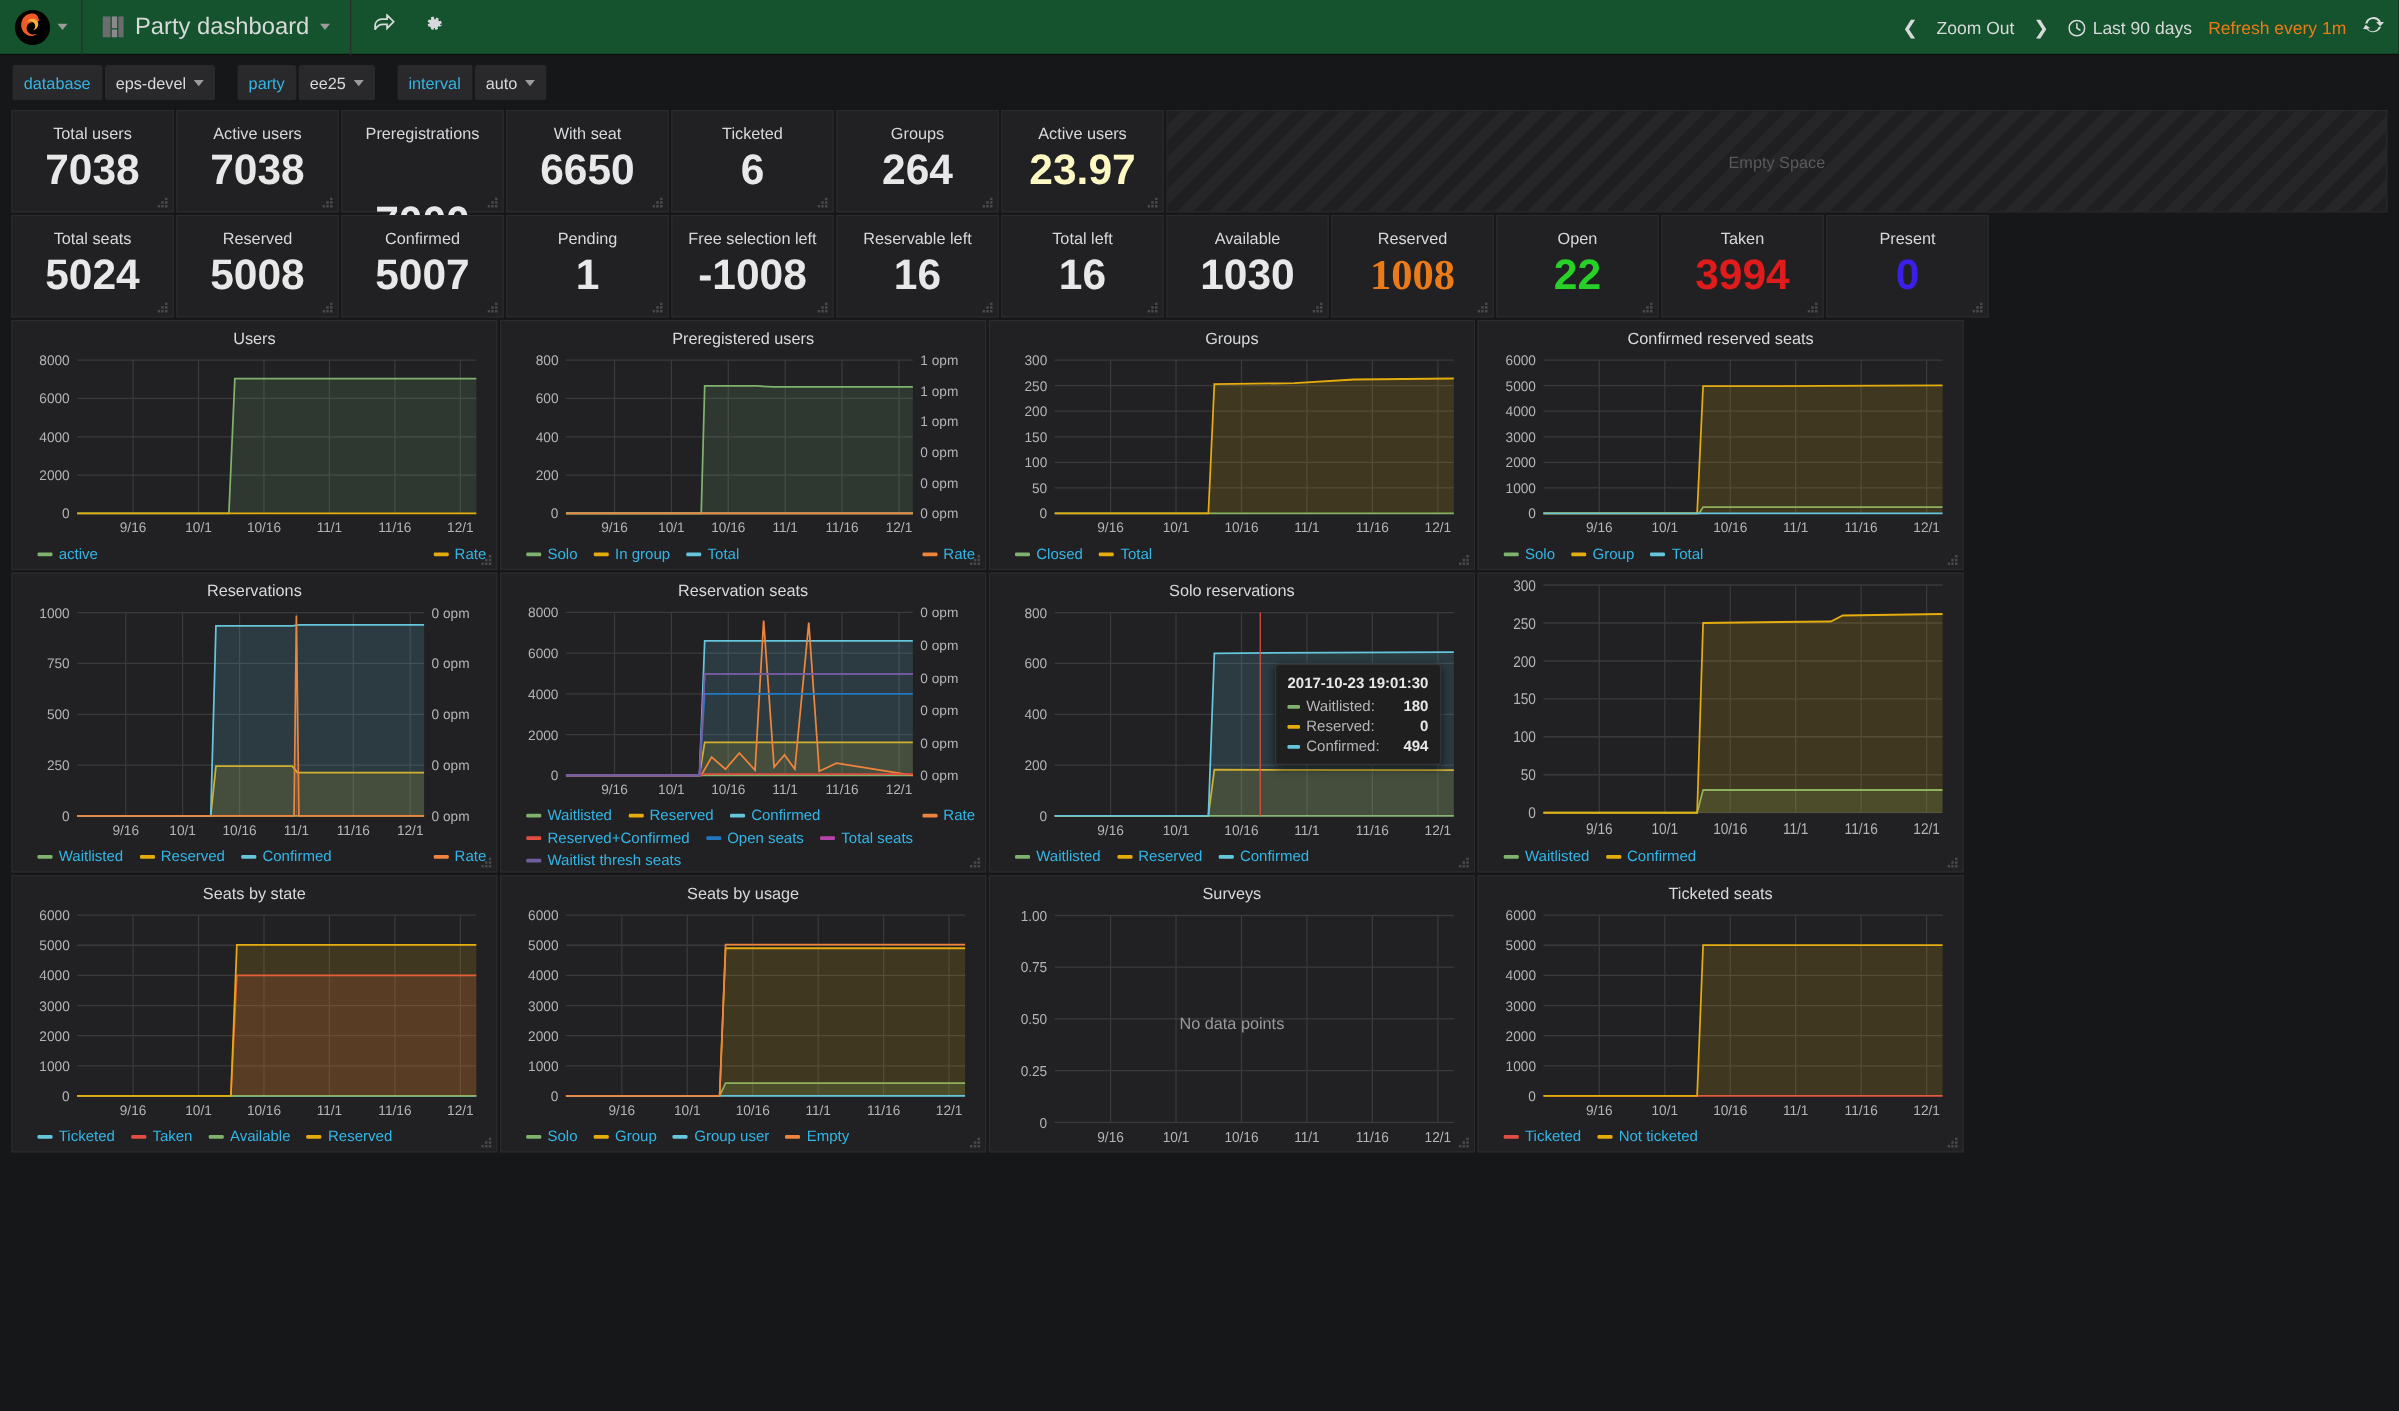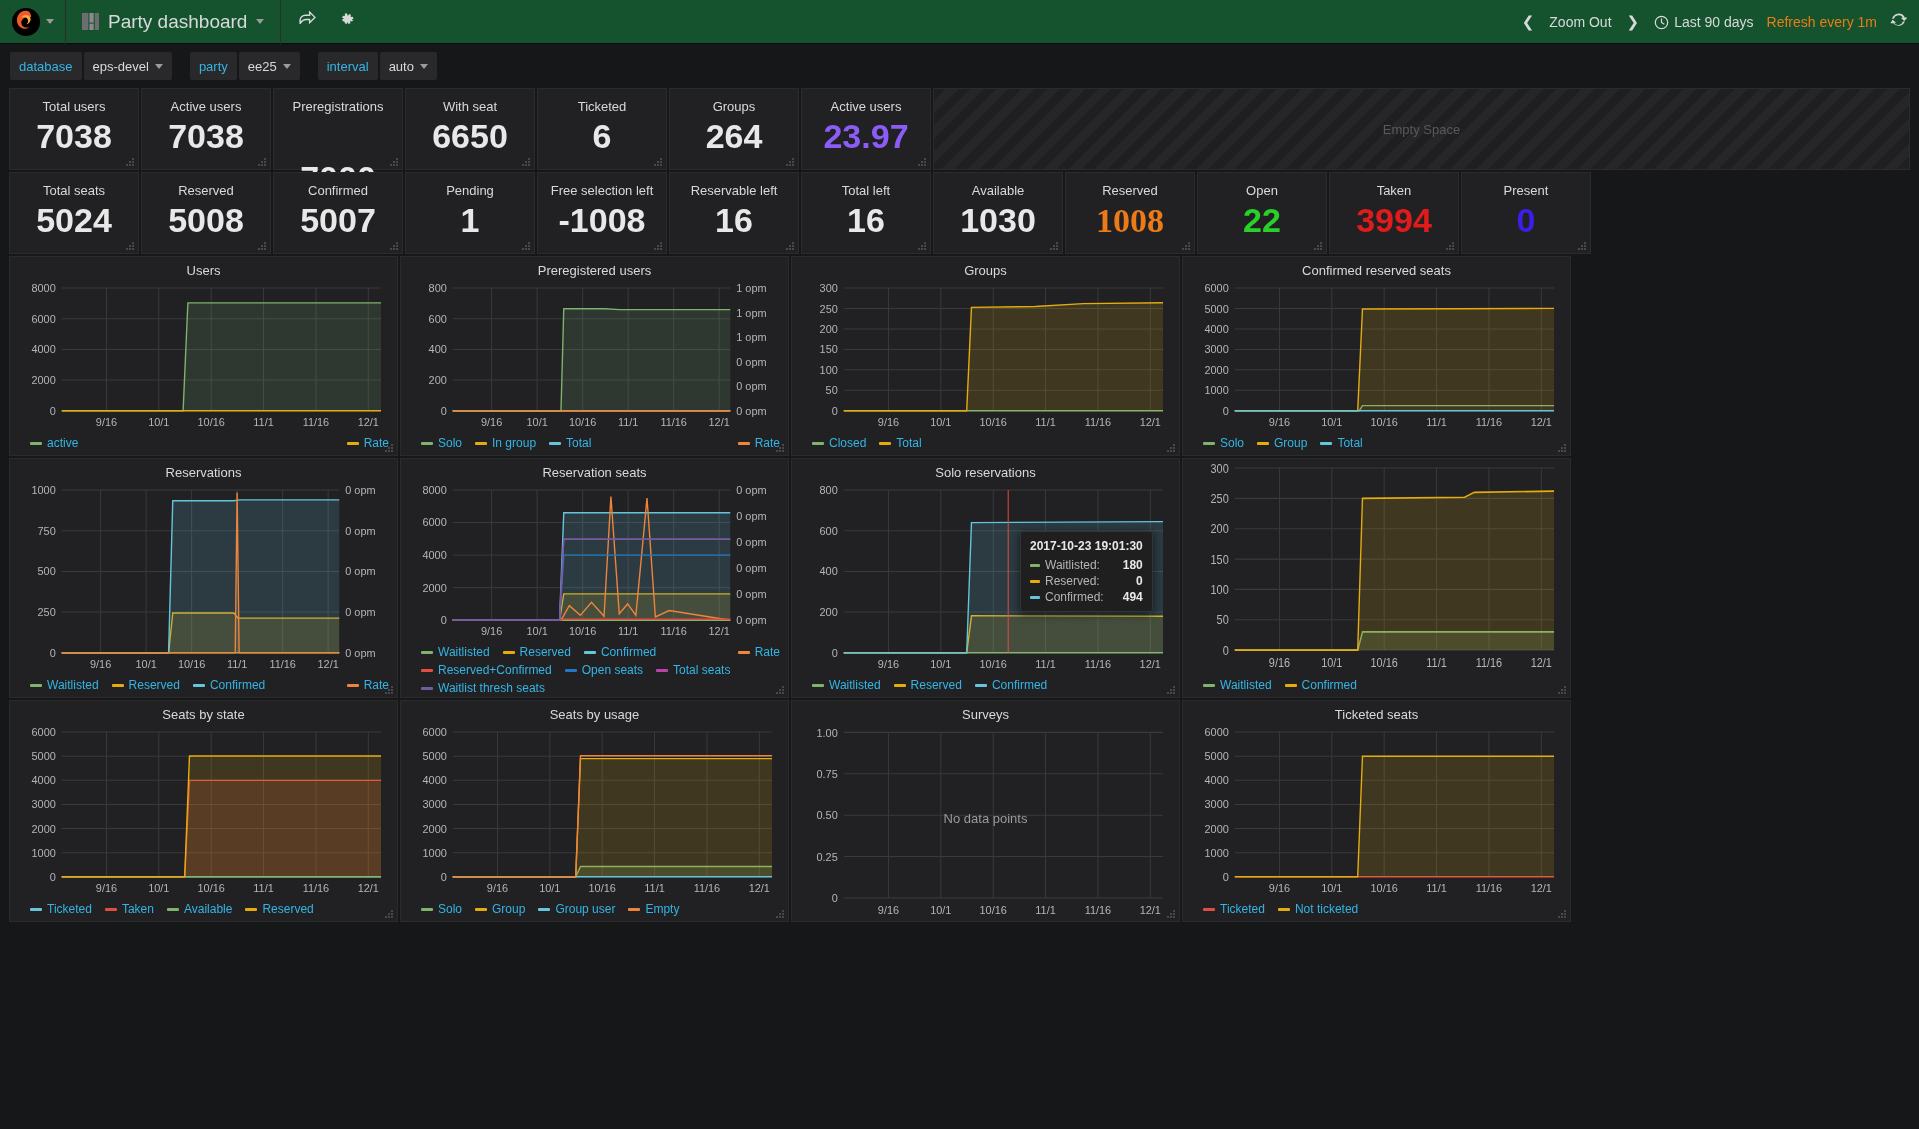--- a/index.html
+++ b/index.html
@@ -252,21 +252,21 @@
           <rect x="6" y="0" width="2" height="2" fill="#7b7b7e"></rect>
           <rect x="6" y="3" width="2" height="2" fill="#7b7b7e"></rect>
           <rect x="3" y="3" width="2" height="2" fill="#7b7b7e"></rect>
           <rect x="6" y="6" width="2" height="2" fill="#7b7b7e"></rect>
           <rect x="3" y="6" width="2" height="2" fill="#7b7b7e"></rect>
           <rect x="0" y="6" width="2" height="2" fill="#7b7b7e"></rect>
         </svg>
       </div>
       <div class="stat-panel" style="width: 130px; height: 82px;">
         <div class="stat-title">Active users</div>
-        <div class="stat-value" style="color: #8b5cf6;">23.97</div>
+        <div class="stat-value" style="color: #fef9c3;">23.97</div>
         <svg class="resize-dot" width="9" height="9" viewBox="0 0 9 9">
           <rect x="6" y="0" width="2" height="2" fill="#7b7b7e"></rect>
           <rect x="6" y="3" width="2" height="2" fill="#7b7b7e"></rect>
           <rect x="3" y="3" width="2" height="2" fill="#7b7b7e"></rect>
           <rect x="6" y="6" width="2" height="2" fill="#7b7b7e"></rect>
           <rect x="3" y="6" width="2" height="2" fill="#7b7b7e"></rect>
           <rect x="0" y="6" width="2" height="2" fill="#7b7b7e"></rect>
         </svg>
       </div>
       <div class="empty-space" style="height: 82px;">

